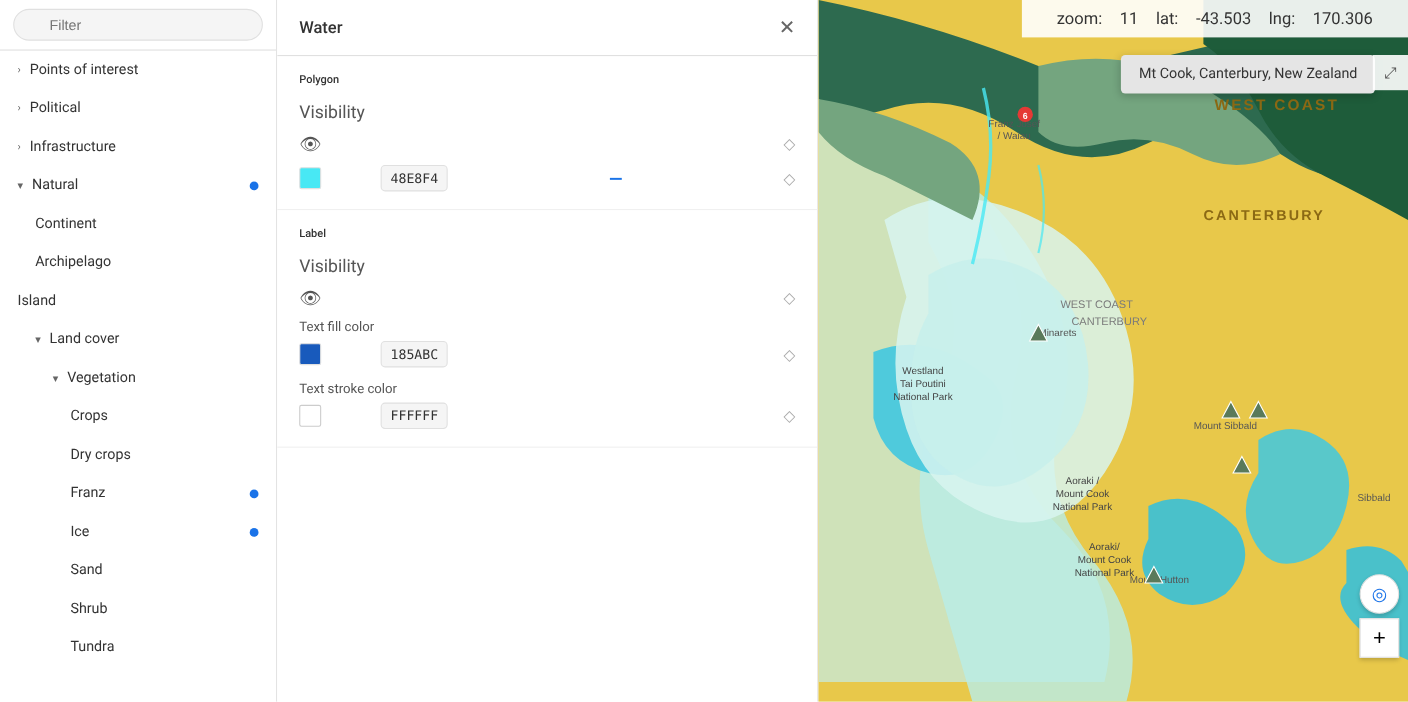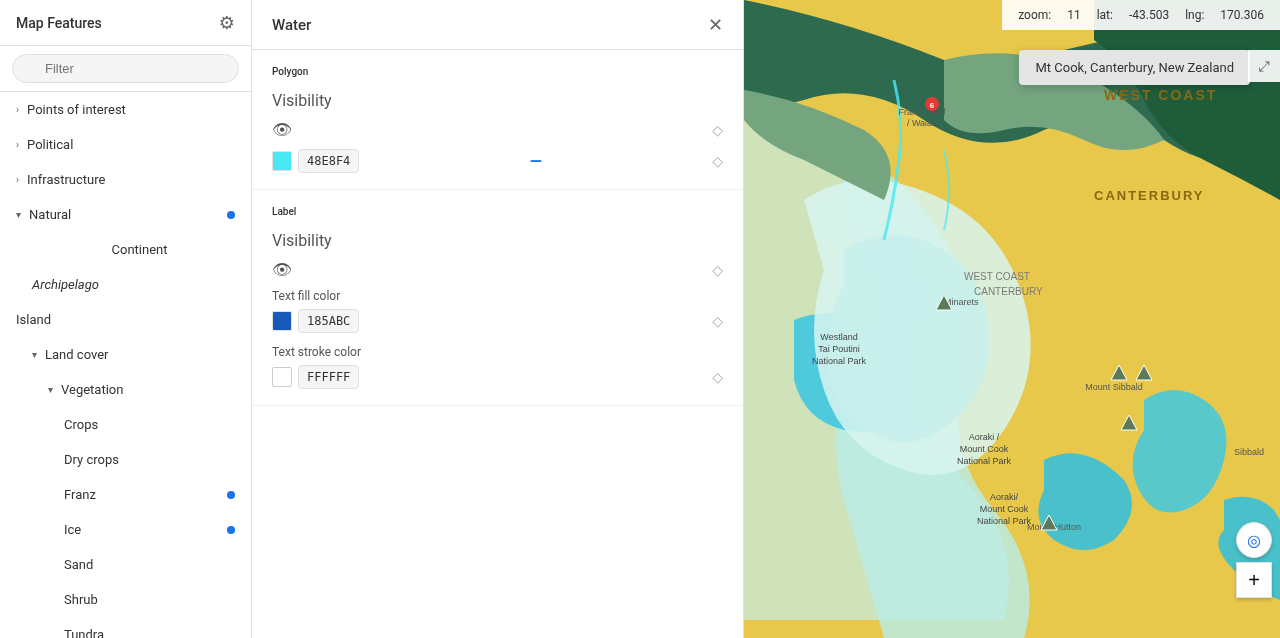--- a/index.html
+++ b/index.html
@@ -164,41 +164,42 @@
       border: 1px solid #e0e0e0;
     }
     .color-value {
       font-size: 12px;
       color: #333;
       font-family: monospace;
       background: #f5f5f5;
       padding: 4px 8px;
       border-radius: 4px;
       border: 1px solid #e0e0e0;
+      margin-left: 48px;
     }
     .minus-icon {
       color: #1a73e8;
       font-size: 16px;
       font-weight: bold;
     }
 
     
     .map-area {
       flex: 1;
       position: relative;
       overflow: hidden;
       background: #e8d87e;
     }
     .map-header-bar {
       position: absolute;
       top: 0;
       right: 0;
       background: rgba(255,255,255,0.9);
-      padding: 8px 16px;
-      font-size: 12px;
+      padding: 8px 32px;
+      font-size: 15px;
       color: #333;
       display: flex;
       gap: 16px;
       z-index: 10;
     }
     .map-info-box {
       position: absolute;
       top: 50px;
       right: 30px;
       background: #e5e5e5;
@@ -260,24 +261,20 @@
     .map-svg {
       position: absolute;
       top: 0; left: 0;
       width: 100%; height: 100%;
     }
   </style>
 </head>
 <body>
 
 <div class="sidebar">
-  <div class="sidebar-header">
-    <span>Map Features</span>
-    <span class="gear-icon">⚙</span>
-  </div>
   <div class="sidebar-filter">
     <div class="filter-wrapper">
       <span class="filter-icon">≡</span>
       <input class="filter-input" type="text" placeholder="Filter" style="">
     </div>
   </div>
   <div class="sidebar-items" id="nav-tree">
       <div class="nav-item" style="padding-left: 16px;">
         <span class="chevron">›</span>
         <span>Points of interest</span>
@@ -288,24 +285,24 @@
       </div>
       <div class="nav-item" style="padding-left: 16px;">
         <span class="chevron">›</span>
         <span>Infrastructure</span>
       </div>
       <div class="nav-item" style="padding-left: 16px;">
         <span class="chevron">▾</span>
         <span>Natural</span>
         <span class="dot"></span>
       </div>
-      <div class="nav-item" style="padding-left: 44px; justify-content: center;">
+      <div class="nav-item" style="padding-left: 32px;">
         <span>Continent</span>
       </div>
-      <div class="nav-item" style="padding-left: 32px; font-style: italic;">
+      <div class="nav-item" style="padding-left: 32px;">
         <span>Archipelago</span>
       </div>
       <div class="nav-item" style="padding-left: 16px;">
         <span>Island</span>
       </div>
       <div class="nav-item" style="padding-left: 32px;">
         <span class="chevron">▾</span>
         <span>Land cover</span>
       </div>
       <div class="nav-item" style="padding-left: 48px;">

